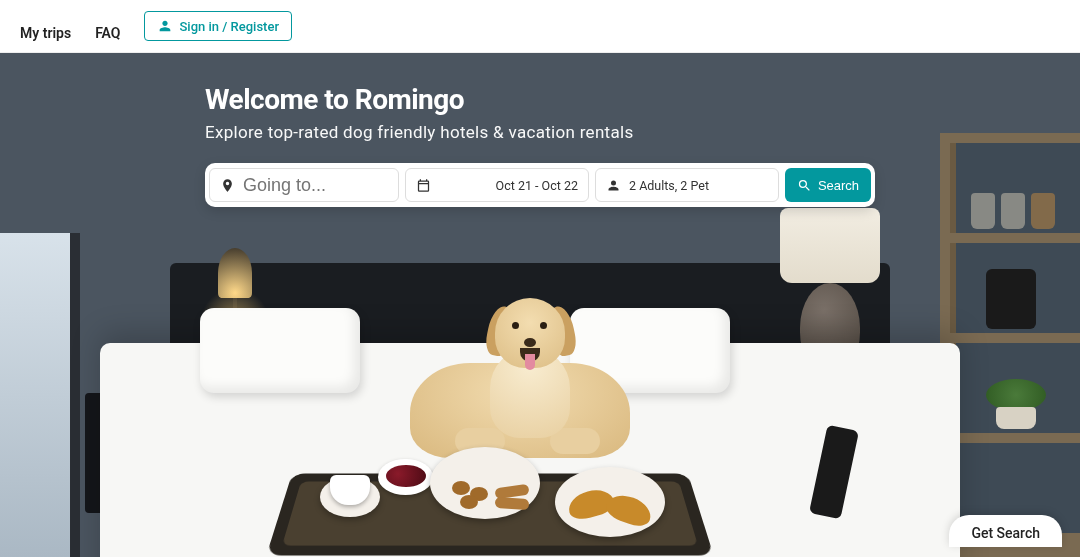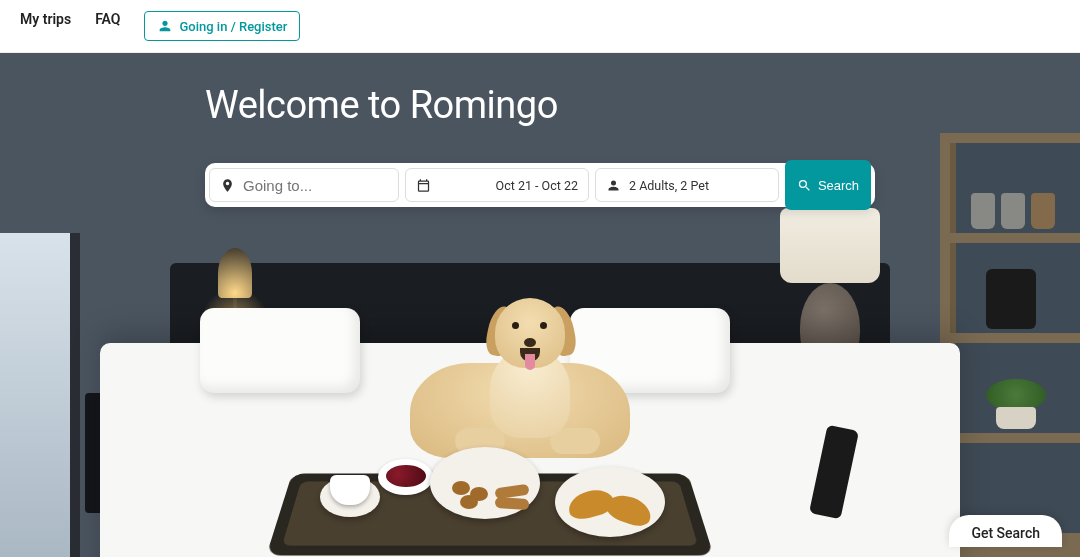--- a/index.html
+++ b/index.html
@@ -1,21 +1,21 @@
 <!DOCTYPE html>
 <html><head>
 <meta charset="utf-8">
 <style>
   * { margin: 0; padding: 0; box-sizing: border-box; }
   body { font-family: -apple-system, BlinkMacSystemFont, "Segoe UI", Roboto, Helvetica, Arial, sans-serif; width: 1080px; height: 557px; overflow: hidden; position: relative; }
   
   .header { display: flex; align-items: center; justify-content: space-between; padding: 12px 20px; background: #fff; border-bottom: 1px solid #eee; height: 53px; }
   .logo { font-size: 24px; font-weight: 600; color: #03989e; display: flex; align-items: center; position: relative; }
   .logo-paw { position: relative; top: -2px; margin: 0 -1px; font-size: 8px; color: #03989e; }
-  .nav { display: flex; align-items: flex-start; gap: 24px; }
+  .nav { display: flex; align-items: flex-end; gap: 24px; }
   .nav-link { font-size: 14px; font-weight: 600; color: #222; cursor: pointer; }
   .signin-btn { display: flex; align-items: center; gap: 6px; border: 1px solid #03989e; border-radius: 4px; padding: 6px 12px; font-size: 13px; color: #03989e; cursor: pointer; font-weight: 500; }
   .signin-btn svg { width: 16px; height: 16px; fill: #03989e; }
 
   .hero { position: relative; width: 100%; height: 504px; background: linear-gradient(180deg, #4a5560 0%, #3a434d 100%); overflow: hidden; }
 
   
   .scene { position: absolute; inset: 0; }
   .wall { position: absolute; inset: 0; background: #4b5560; }
   .headboard { position: absolute; left: 170px; right: 190px; top: 210px; height: 100px; background: #1a1d21; border-radius: 6px 6px 0 0; }
@@ -73,48 +73,48 @@
   .bowl { position: absolute; left: 378px; bottom: 62px; width: 55px; height: 36px; background: #fff; border-radius: 50%; box-shadow: 0 2px 4px rgba(0,0,0,0.3); }
   .berries { position: absolute; left: 386px; bottom: 70px; width: 40px; height: 22px; background: radial-gradient(circle at 30% 40%, #8a1a2a, #4a0a14); border-radius: 50%; }
   .food-brown { position: absolute; background: #a06a2a; border-radius: 50%; }
   .sausage { position: absolute; background: #b07a3a; border-radius: 10px; }
   .croissant { position: absolute; width: 46px; height: 26px; background: #c88a2a; border-radius: 50% 50% 40% 40% / 60% 60% 40% 40%; }
   .remote { position: absolute; right: 230px; bottom: 40px; width: 32px; height: 90px; background: #1a1a1a; border-radius: 6px; transform: rotate(12deg); }
   .dog-statue { position: absolute; left: 110px; top: 310px; width: 40px; height: 34px; background: #2a1e12; border-radius: 40% 50% 30% 30%; }
 
   
   .hero-content { position: absolute; left: 205px; top: 30px; right: 205px; color: #fff; }
-  .hero-title { font-size: 38px; font-weight: 400; letter-spacing: -0.5px; margin-bottom: 6px; }
+  .hero-title { font-size: 28px; font-weight: 700; letter-spacing: -0.5px; margin-bottom: 6px; }
   .hero-sub { font-size: 17px; font-weight: 400; letter-spacing: 0.3px; opacity: 0.96; }
 
   .search-bar { position: absolute; left: 205px; top: 110px; width: 670px; height: 44px; background: #fff; border-radius: 10px; display: flex; align-items: center; padding: 4px; gap: 6px; box-shadow: 0 4px 12px rgba(0,0,0,0.15); }
   .search-field { display: flex; align-items: center; gap: 8px; border: 1px solid #ddd; border-radius: 6px; height: 34px; padding: 0 10px; font-size: 12.5px; color: #333; background: #fff; cursor: pointer; }
   .search-field.dest { flex: 0 0 190px; }
-  .search-field.dest input { border: none; outline: none; font-size: 15px; width: 100%; background: transparent; }
+  .search-field.dest input { border: none; outline: none; font-size: 18px; width: 100%; background: transparent; }
   .search-field.dates { flex: 0 0 184px; justify-content: space-between; }
   .search-field.guests { flex: 0 0 184px; }
-  .search-btn { flex: 1; height: 50px; background: #03989e; color: #fff; border: none; border-radius: 6px; font-size: 13px; font-weight: 500; display: flex; align-items: center; justify-content: center; gap: 6px; cursor: pointer; }
+  .search-btn { flex: 1; height: 34px; background: #03989e; color: #fff; border: none; border-radius: 6px; font-size: 13px; font-weight: 500; display: flex; align-items: center; justify-content: center; gap: 6px; cursor: pointer; }
   .search-field svg, .search-btn svg { width: 15px; height: 15px; flex-shrink: 0; }
   .search-field svg { fill: #333; }
   .search-btn svg { fill: #fff; }
 
   .offers-btn { position: absolute; right: 18px; bottom: 10px; background: #fff; border-radius: 20px 20px 0 0; padding: 10px 22px 6px; font-size: 14px; font-weight: 500; color: #222; cursor: pointer; box-shadow: 0 -2px 8px rgba(0,0,0,0.15); }
 </style>
 </head>
 <body>
 
 <header class="header">
   <nav class="nav">
     <span class="nav-link">My trips</span>
     <span class="nav-link">FAQ</span>
     <div class="signin-btn">
       <svg viewBox="0 0 24 24">
           <path d="M12 12c2.21 0 4-1.79 4-4s-1.79-4-4-4-4 1.79-4 4 1.79 4 4 4zm0 2c-2.67 0-8 1.34-8 4v2h16v-2c0-2.66-5.33-4-8-4z"></path>
         </svg>
-      <span>Going in / Register</span>
+      <span>Sign in / Register</span>
     </div>
   </nav>
 </header>
 
 <section class="hero">
   <div class="scene">
     <div class="wall"></div>
     <div class="window"></div>
     <div class="shelf">
       <div class="shelf-cell c1">
@@ -177,20 +177,21 @@
     <div class="sausage" style="left:495px;bottom:60px;width:34px;height:11px;transform:rotate(-8deg);"></div>
     <div class="sausage" style="left:495px;bottom:48px;width:34px;height:11px;transform:rotate(4deg);"></div>
     <div class="plate p3"></div>
     <div class="croissant" style="left:568px;bottom:40px;transform:rotate(-15deg);"></div>
     <div class="croissant" style="left:606px;bottom:34px;transform:rotate(20deg);"></div>
     <div class="remote"></div>
   </div>
 
   <div class="hero-content">
     <h1 class="hero-title">Welcome to Romingo</h1>
+    <p class="hero-sub">Explore top-rated dog friendly hotels &amp; vacation rentals</p>
   </div>
 
   <div class="search-bar">
     <div class="search-field dest">
       <svg viewBox="0 0 24 24">
           <path d="M12 2C8.13 2 5 5.13 5 9c0 5.25 7 13 7 13s7-7.75 7-13c0-3.87-3.13-7-7-7zm0 9.5A2.5 2.5 0 1 1 12 6a2.5 2.5 0 0 1 0 5.5z"></path>
         </svg>
       <input type="text" placeholder="Going to..." style="">
     </div>
     <div class="search-field dates">

